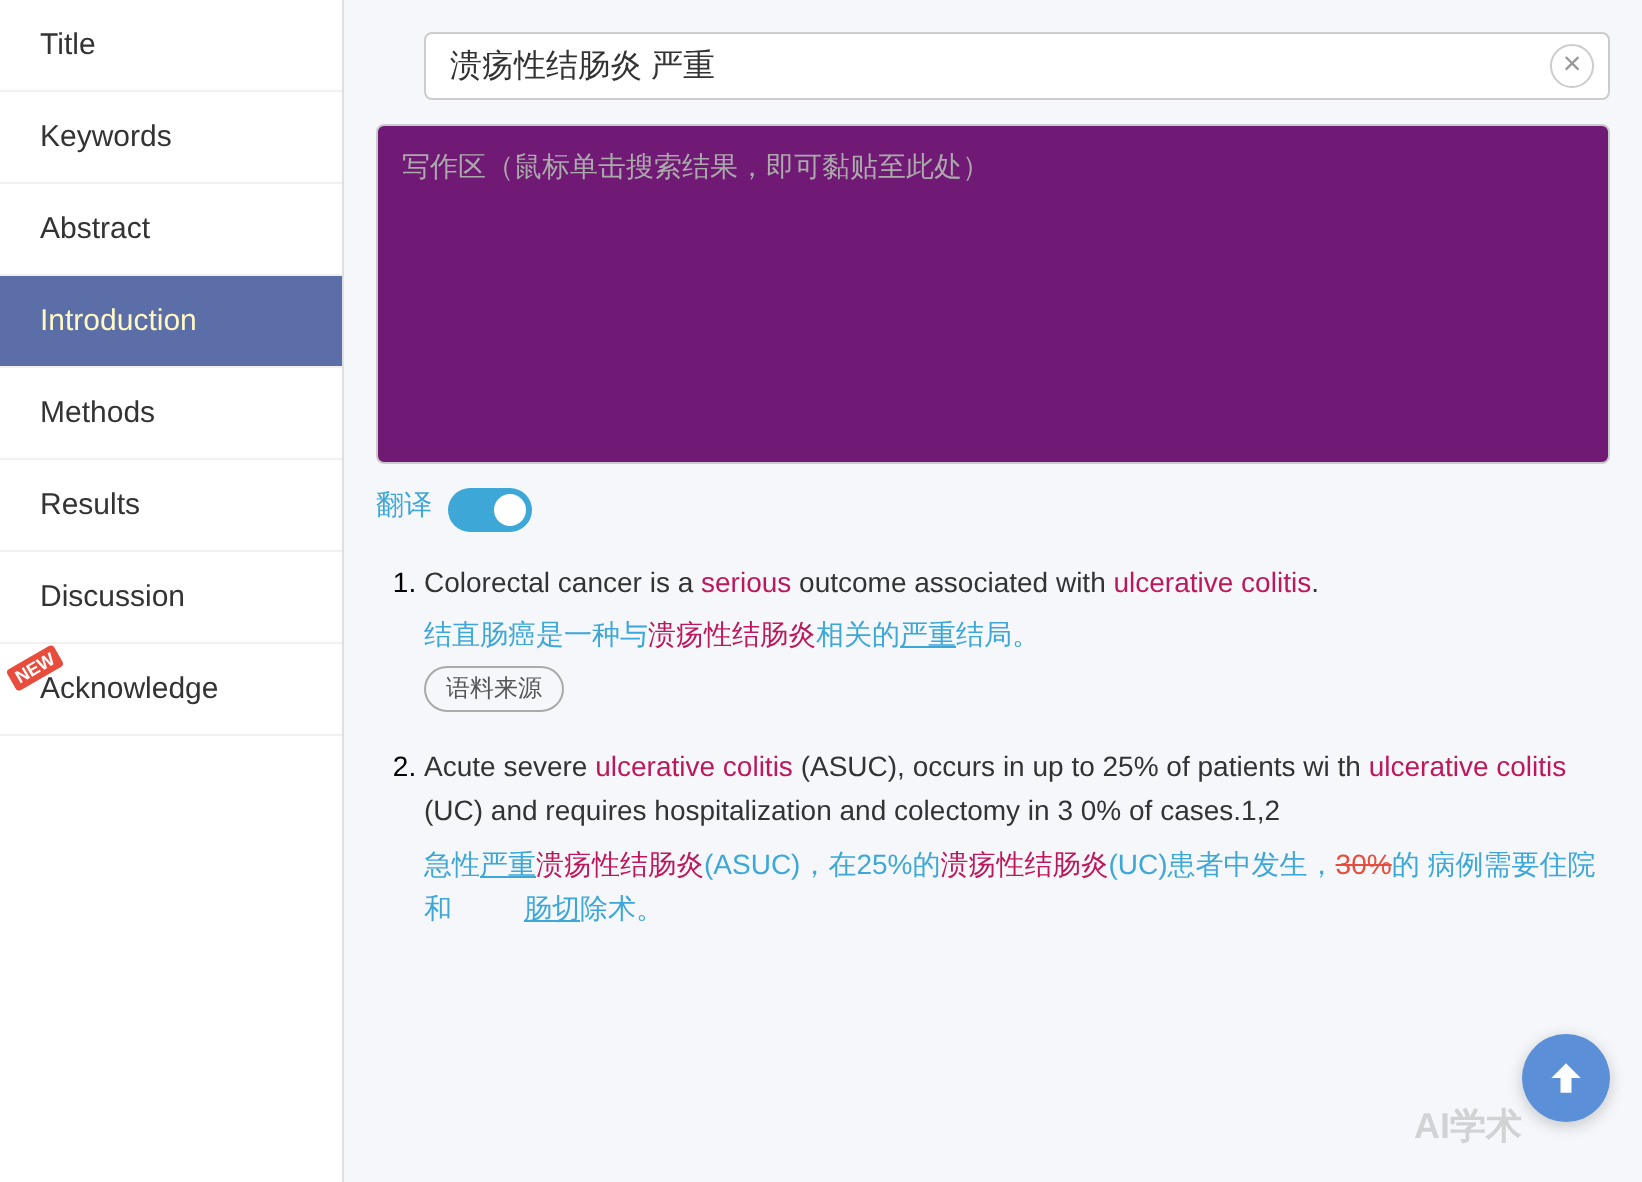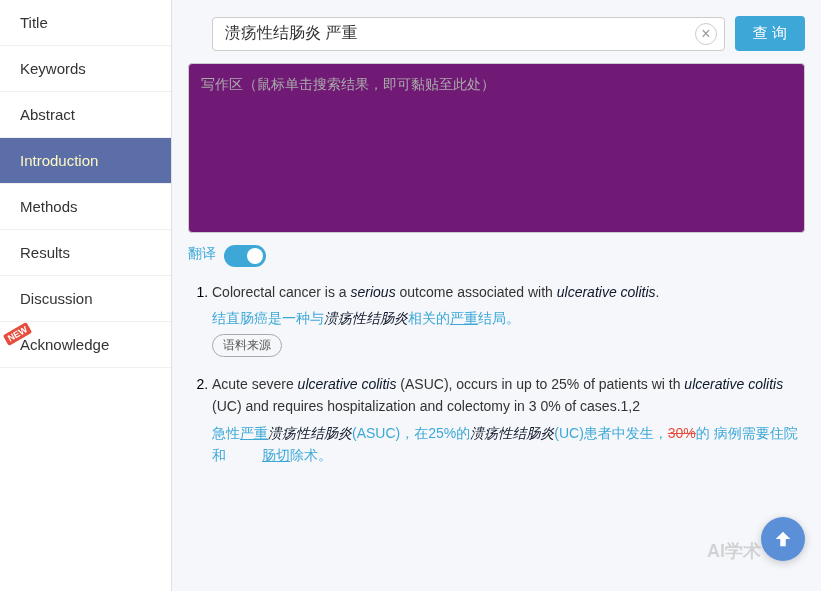--- a/index.html
+++ b/index.html
@@ -159,22 +159,21 @@
       line-height: 1.6;
       font-size: 14px;
     }
     .result-text-zh {
       color: #3da8d8;
       line-height: 1.6;
       font-size: 14px;
       margin-top: 4px;
     }
     .italic-red {
-      color: #0f172a;
-      font-style: italic;
+      color: #be185d;
     }
     .source-tag {
       display: inline-block;
       border: 1px solid #aaa;
       border-radius: 12px;
       padding: 2px 10px;
       font-size: 12px;
       color: #555;
       margin-top: 4px;
     }
@@ -194,21 +193,21 @@
       cursor: pointer;
       box-shadow: 0 2px 8px rgba(0,0,0,0.2);
     }
     .scroll-up-btn svg {
       fill: white;
     }
 
     
     .watermark {
       position: fixed;
-      bottom: 28px;
+      bottom: 16px;
       right: 60px;
       color: rgba(0,0,0,0.15);
       font-size: 18px;
       font-weight: bold;
       pointer-events: none;
     }
   </style>
 </head>
 <body>
 
@@ -242,23 +241,20 @@
 
 <div class="main">
 
   <div class="search-bar">
     <div class="search-input-wrapper">
       <input class="search-input" type="text" value="溃疡性结肠炎 严重" style="">
       <button class="clear-btn">
         <span>×</span>
       </button>
     </div>
-    <button class="search-btn">
-      <span>查 询</span>
-    </button>
   </div>
 
   <div class="writing-area">
     <span>写作区（鼠标单击搜索结果，即可黏贴至此处）</span>
   </div>
 
   <div class="translate-row">
     <span>翻译</span>
     <div class="toggle-switch"></div>
   </div>

